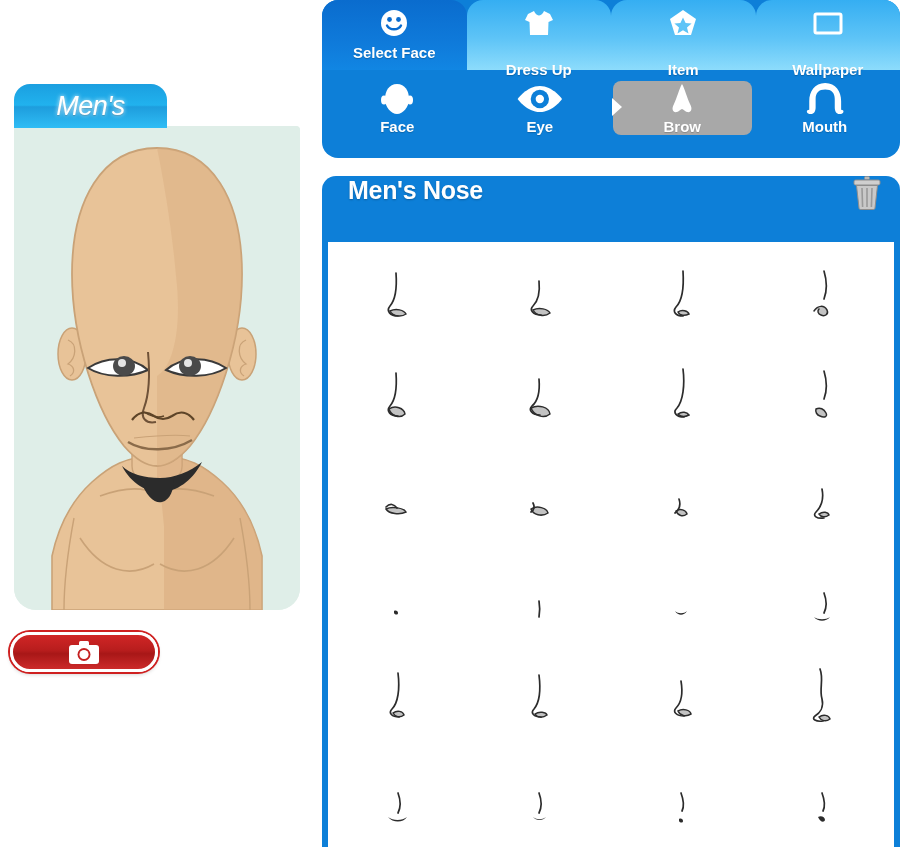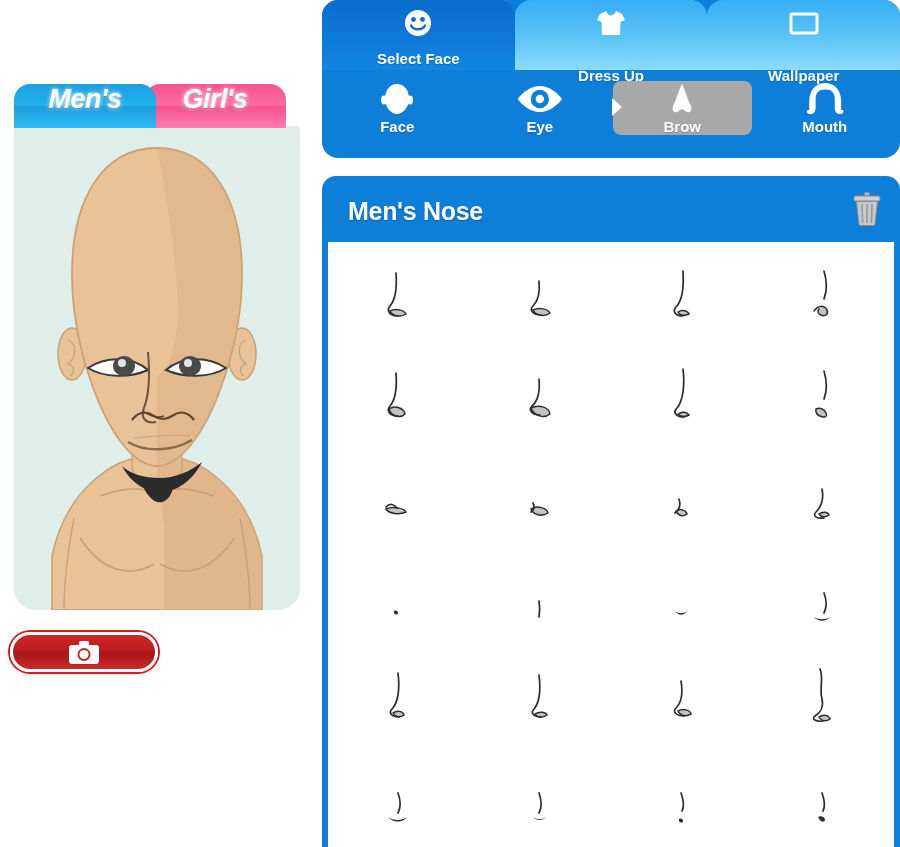--- a/index.html
+++ b/index.html
@@ -9,24 +9,24 @@
     font-family: "Liberation Sans", sans-serif;
     overflow: hidden;
   }
   #app { position: relative; width: 900px; height: 847px; }
 
   
   #left-panel { position: absolute; left: 0; top: 0; width: 320px; height: 847px; }
 
   .gender-tabs { position: absolute; left: 14px; top: 84px; display: flex; }
   .gender-tab {
-    width: 142px; height: 44px;
+    width: 153px; height: 44px;
     border-radius: 16px 16px 0 0;
-    display: flex; align-items: flex-start; justify-content: center;
-    font-size: 27px; font-weight: bold; font-style: italic;
+    display: flex; align-items: center; justify-content: center;
+    font-size: 27px; font-weight: normal; font-style: italic;
     color: #ffffff;
     text-shadow: 0 0 4px rgba(255,255,255,0.9), 0 1px 1px rgba(0,0,0,0.25);
     letter-spacing: -0.5px;
     cursor: pointer;
   }
   .gender-tab.mens {
     background: linear-gradient(to bottom, #1b9fe0 0%, #21b2ee 48%, #1e9ddd 52%, #2fbdf5 100%);
     position: relative; z-index: 2;
   }
   .gender-tab.girls {
@@ -76,21 +76,21 @@
   .main-tab.inactive {
     background: linear-gradient(to bottom, #35aef2 0%, #5ec4f7 55%, #8ddcfc 100%);
     gap: 17px;
   }
   .main-tab.active {
     background: linear-gradient(to bottom, #0a6cce 0%, #0f7ada 60%, #1186e3 100%);
   }
   .main-tab .ticon { height: 28px; display: flex; align-items: center; justify-content: center; }
   .main-tab .ticon svg { height: 28px; }
   .main-tab .tlabel {
-    margin-top: 13px; font-size: 15px; font-weight: bold; color: #ffffff;
+    margin-top: 7px; font-size: 15px; font-weight: bold; color: #ffffff;
     text-shadow: 0 1px 1px rgba(0,0,0,0.22);
   }
 
   .sub-tabs {
     position: absolute; left: 4px; top: 72px; width: 570px; height: 72px;
     display: flex; align-items: center;
   }
   .sub-tab {
     flex: 1 1 0; border-radius: 8px;
     display: flex; flex-direction: column; align-items: center; justify-content: center;
@@ -107,22 +107,22 @@
   .sel-arrow { position: absolute; left: -2px; top: 16px; width: 12px; height: 20px; }
 
   
   .content-panel {
     position: absolute; left: 0; top: 176px; width: 578px; height: 671px;
     background: #0d7fd8;
     border-radius: 14px 14px 0 0;
     padding: 0 6px 0 6px;
   }
   .panel-head {
-    height: 66px; display: flex; align-items: flex-end; justify-content: space-between;
-    padding: 0 12px 16px 20px;
+    height: 66px; display: flex; align-items: flex-start; justify-content: space-between;
+    padding: 0 12px 8px 20px;
   }
   .panel-title {
     font-size: 25px; font-weight: bold; color: #ffffff;
     text-shadow: 0 1px 2px rgba(0,0,0,0.25);
     letter-spacing: -0.3px;
   }
   .trash-btn { width: 30px; height: 34px; cursor: pointer; }
   .trash-btn svg { width: 30px; height: 34px; }
 
   .grid-area {
@@ -146,23 +146,20 @@
 </head>
 <body>
 
 <div id="app">
 
   <div id="left-panel">
 
     <div class="gender-tabs">
       <div class="gender-tab mens">
         <span>Men's</span>
-      </div>
-      <div class="gender-tab girls">
-        <span>Girl's</span>
       </div>
     </div>
 
     <div class="avatar-stage">
       <svg viewBox="0 0 286 484" xmlns="http://www.w3.org/2000/svg">
         <defs>
           <clipPath id="stageclip">
               <rect x="0" y="0" width="286" height="484" rx="4"></rect>
             </clipPath>
         </defs>
@@ -251,20 +248,30 @@
         <div class="main-tab inactive">
           <span class="ticon">
             <svg viewBox="0 0 30 28" xmlns="http://www.w3.org/2000/svg">
               <path d="M10 2 L4 5 L1 11 L5.5 13 L6 26 L24 26 L24.5 13 L29 11 L26 5 L20 2
                        C19 5 16 6.5 15 6.5 C14 6.5 11 5 10 2 Z" fill="#ffffff"></path>
             </svg>
           </span>
           <span class="tlabel">Dress Up</span>
         </div>
 
+        <div class="main-tab inactive">
+          <span class="ticon">
+            <svg viewBox="0 0 28 28" xmlns="http://www.w3.org/2000/svg">
+              <path d="M14 1 L27 10 L22 26 L6 26 L1 10 Z" fill="#ffffff"></path>
+              <path d="M14 8.5 L16.6 14 L22.6 14.6 L18 18.5 L19.5 24.4 L14 21.2 L8.5 24.4
+                       L10 18.5 L5.4 14.6 L11.4 14 Z" fill="#5ec4f7"></path>
+            </svg>
+          </span>
+          <span class="tlabel">Item</span>
+        </div>
 
         <div class="main-tab inactive">
           <span class="ticon">
             <svg viewBox="0 0 30 28" xmlns="http://www.w3.org/2000/svg">
               <rect x="2" y="5" width="26" height="19" rx="1.5" fill="none" stroke="#ffffff" stroke-width="3"></rect>
             </svg>
           </span>
           <span class="tlabel">Wallpaper</span>
         </div>
       </div>

